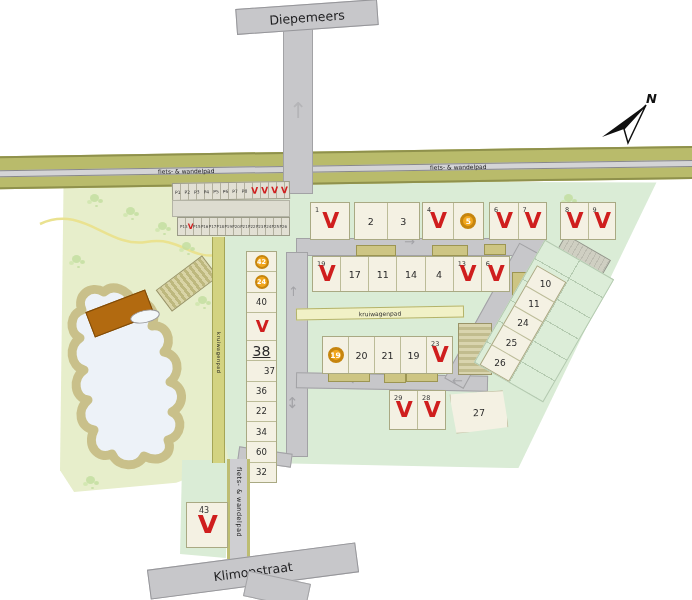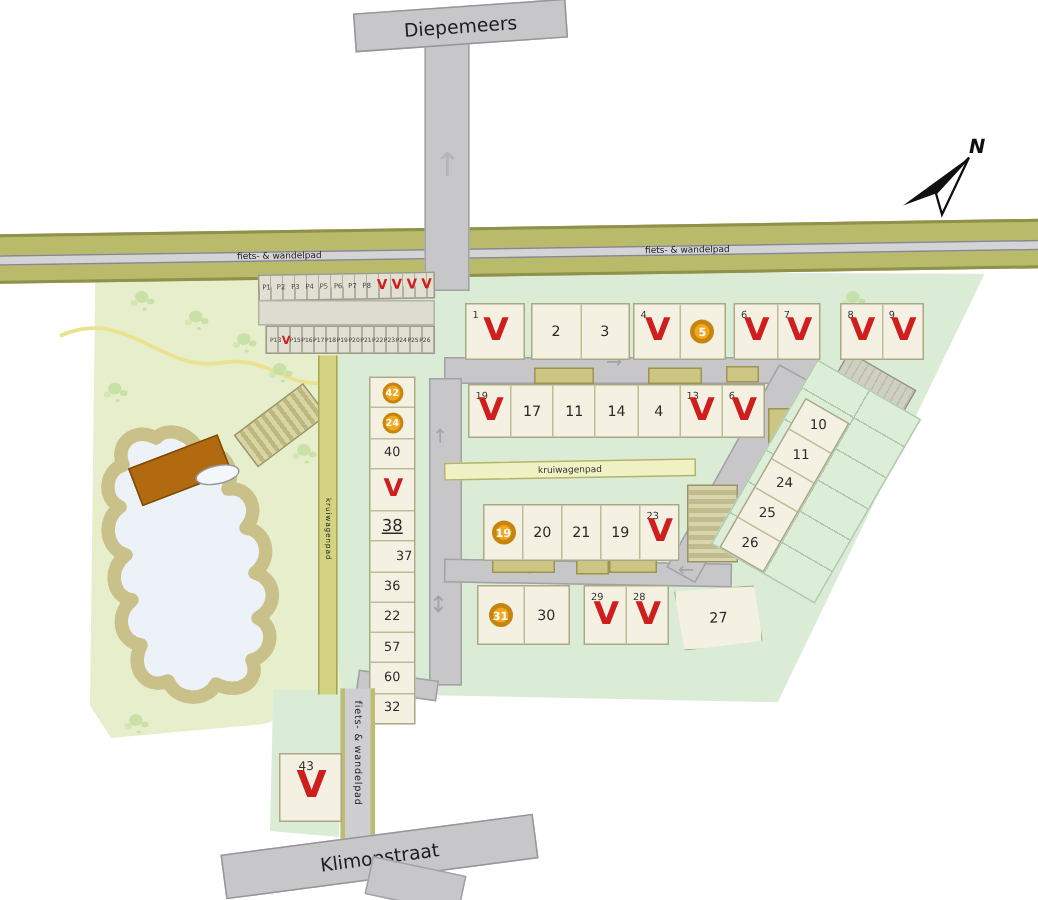--- a/index.html
+++ b/index.html
@@ -276,28 +276,20 @@
       </div>
     <div class="c">
         <span class="num">19</span>
       </div>
     <div class="c">
         <span class="ghost">23</span>
         <span class="v">V</span>
       </div>
   </div>
 
-  <div class="abs pg" style="left:318px;top:390px;width:62px;height:40px;">
-    <div class="c">
-        <span class="badge">31</span>
-      </div>
-    <div class="c">
-        <span class="num">30</span>
-      </div>
-  </div>
   <div class="abs pg" style="left:389px;top:390px;width:57px;height:40px;">
     <div class="c">
         <span class="ghost">29</span>
         <span class="v">V</span>
       </div>
     <div class="c">
         <span class="ghost">28</span>
         <span class="v">V</span>
       </div>
   </div>
@@ -314,33 +306,33 @@
     <div class="c">
         <span class="badge sm">24</span>
       </div>
     <div class="c">
         <span class="num" style="font-size:8.5px;">40</span>
       </div>
     <div class="c" style="flex:1.4;">
         <span class="v sm">V</span>
       </div>
     <div class="c">
-        <span class="num" style="font-size:11px;text-decoration:underline;">38</span>
+        <span class="num" style="font-size:14px;text-decoration:underline;">38</span>
       </div>
     <div class="c">
         <span class="num" style="font-size:8.5px;margin-left:16px;">37</span>
       </div>
     <div class="c">
         <span class="num" style="font-size:8.5px;">36</span>
       </div>
     <div class="c">
         <span class="num" style="font-size:8.5px;">22</span>
       </div>
     <div class="c">
-        <span class="num" style="font-size:8.5px;">57</span>
+        <span class="num" style="font-size:8.5px;">34</span>
       </div>
     <div class="c">
         <span class="num" style="font-size:8.5px;">60</span>
       </div>
     <div class="c">
         <span class="num" style="font-size:8.5px;">32</span>
       </div>
   </div>
 
   <div class="abs vpath" style="left:227px;top:459px;width:23px;height:100px;">

